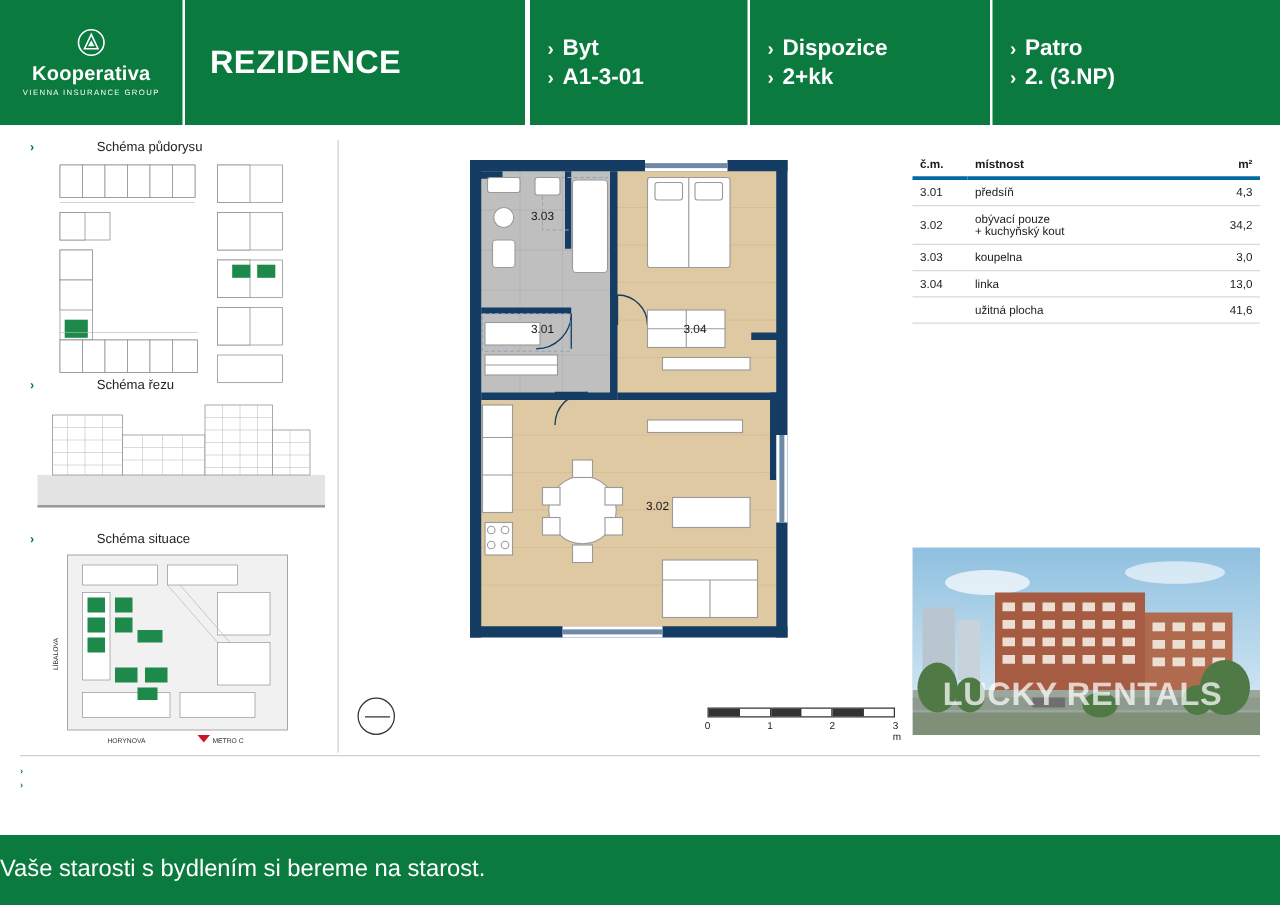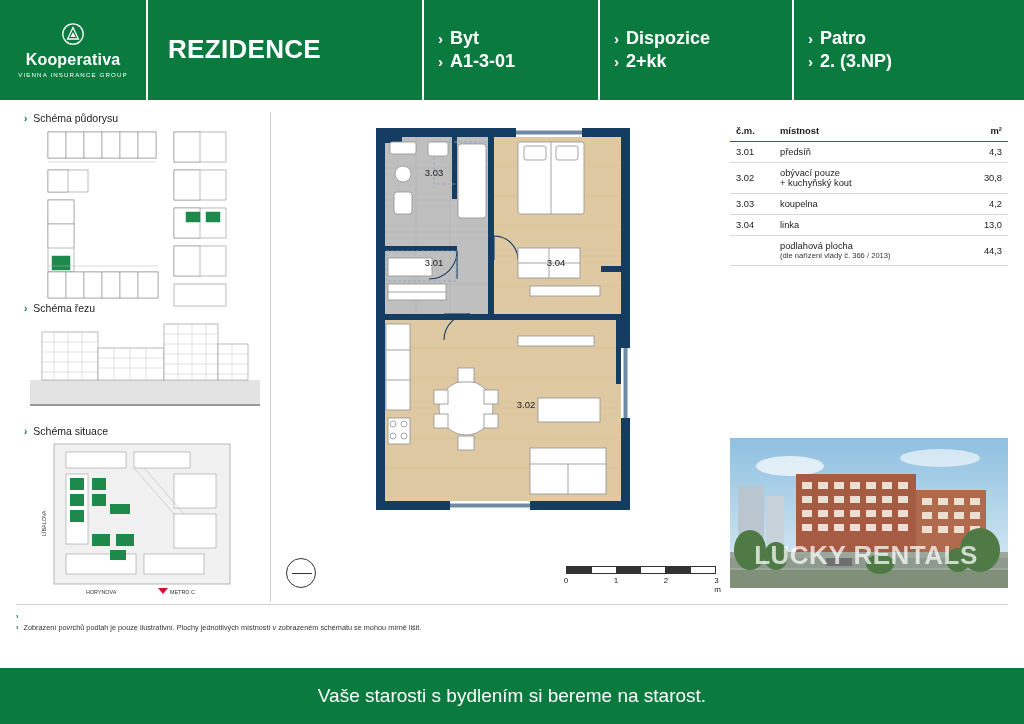--- a/index.html
+++ b/index.html
@@ -22,21 +22,21 @@
   .logo-box {
     width: 148px; display: flex; flex-direction: column; align-items: center;
     justify-content: center; color: #fff; border-right: 2px solid #fff;
   }
   .logo-mark { width: 26px; height: 24px; margin-bottom: 4px; }
   .logo-name { font-size: 16px; font-weight: bold; letter-spacing: .2px; }
   .logo-sub { font-size: 6.2px; letter-spacing: 1.1px; margin-top: 2px; }
 
   .title-box {
     width: 276px; display: flex; flex-direction: column; justify-content: center;
-    padding-left: 20px; color: #fff; border-right: 2px solid #ffffff;
+    padding-left: 20px; color: #fff; border-right: 4px solid #ffffff;
   }
   .title-line { font-size: 26px; font-weight: bold; line-height: 1.12; letter-spacing: .3px; }
 
   .field-box {
     display: flex; flex-direction: column; justify-content: center;
     color: #fff; padding-left: 14px; border-right: 2px solid #fff;
   }
   .field-box.b1 { width: 176px; }
   .field-box.b2 { width: 194px; }
   .field-box.b3 { width: 228px; border-right: none; }
@@ -44,21 +44,21 @@
   .chev { font-size: 15px; font-weight: bold; line-height: 1; color:#fff; }
   .field-text { font-size: 18px; font-weight: bold; line-height: 1.28; }
 
   
   .left-col {
     position: absolute; left: 16px; top: 112px; width: 255px; height: 490px;
     border-right: 1px solid #cfcfcf;
   }
   .sec-title { display: flex; gap: 6px; align-items: baseline; margin-bottom: 6px; }
   .sec-title .c { color:#0a7a3f; font-size: 10px; font-weight: bold; }
-  .sec-title .t { font-size: 10.5px; color:#222; }
+  .sec-title .t { font-size: 10.5px; color:#222;margin-left:44px; }
 
   
   .schema1 { position: absolute; left: 8px; top: 14px; width: 240px; height: 185px; }
   .schema2 { position: absolute; left: 8px; top: 202px; width: 240px; height: 120px; }
   .schema3 { position: absolute; left: 8px; top: 326px; width: 240px; height: 160px; }
 
   .compass {
     position: absolute; left: 286px; top: 558px; width: 30px; height: 30px;
     border: 1px solid #333; border-radius: 50%;
   }
@@ -77,21 +77,21 @@
   .scalebar .bar div:nth-child(odd) { background: #333; }
   .scalebar .ticks { position: relative; height: 14px; font-size: 8px; color: #222; }
   .scalebar .ticks span { position: absolute; top: 2px; transform: translateX(-50%); }
 
   
   .table-wrap { position: absolute; left: 730px; top: 120px; width: 278px; }
   table.rooms { width: 100%; border-collapse: collapse; font-size: 9.3px; }
   table.rooms th, table.rooms td {
     border-bottom: 1px solid #d9d9d9; padding: 5px 6px; text-align: left; vertical-align: middle;
   }
-  table.rooms thead th { font-weight: bold; font-size: 9.4px; border-bottom: 1px solid #0369a1; }
+  table.rooms thead th { font-weight: bold; font-size: 9.4px; border-bottom: 3px solid #0369a1; }
   table.rooms td.num { width: 44px; }
   table.rooms td.area, table.rooms th.area { width: 44px; text-align: right; }
   table.rooms tr.total td { font-weight: normal; }
   .tiny { font-size: 7.6px; color:#333; }
 
   
   .photo {
     position: absolute; left: 730px; top: 438px; width: 278px; height: 150px;
     overflow: hidden; background: #b9cfe0;
   }
@@ -103,21 +103,21 @@
   }
 
   
   .notes { position: absolute; left: 16px; top: 612px; width: 992px; }
   .note-row { display: flex; gap: 5px; align-items: baseline; margin-bottom: 2px; }
   .note-row .c { color:#0a7a3f; font-size: 7.5px; font-weight: bold; }
   .note-row .t { font-size: 7.3px; color:#333; line-height: 1.35; }
 
   .footer {
     position: absolute; left: 0; bottom: 0; width: 1024px; height: 56px;
-    background: #0a7a3f; color: #fff; display: flex; align-items: center; justify-content: center;
+    background: #0a7a3f; color: #fff; display: flex; align-items: center; justify-content: flex-start;
   }
   .footer span { font-size: 19px; }
 
   .hr-top { position: absolute; left: 16px; top: 604px; width: 992px; height: 1px; background: #cfcfcf; }
 </style>
 </head>
 <body>
 
 <div class="page">
 
@@ -469,39 +469,36 @@
           <td class="num">3.01</td>
           <td>předsíň</td>
           <td class="area">4,3</td>
         </tr>
         <tr>
           <td class="num">3.02</td>
           <td>
             <div>obývací pouze</div>
             <div>+ kuchyňský kout</div>
           </td>
-          <td class="area">30,8</td>
+          <td class="area">34,2</td>
         </tr>
         <tr>
           <td class="num">3.03</td>
           <td>koupelna</td>
-          <td class="area">4,2</td>
+          <td class="area">3,0</td>
         </tr>
         <tr>
           <td class="num">3.04</td>
           <td>linka</td>
           <td class="area">13,0</td>
         </tr>
         <tr class="total">
           <td class="num"></td>
-          <td>
-            <div>podlahová plocha</div>
-            <div class="tiny">(dle nařízení vlády č. 366 / 2013)</div>
-          </td>
-          <td class="area">44,3</td>
+          <td>užitná plocha</td>
+          <td class="area">41,6</td>
         </tr>
       </tbody>
     </table>
   </div>
 
   <div class="photo">
     <svg width="278" height="150" viewBox="0 0 278 150">
       <defs>
         <linearGradient id="sky" x1="0" y1="0" x2="0" y2="1">
           <stop offset="0%" stop-color="#8fc0e0"></stop>
@@ -576,21 +573,20 @@
   </div>
   <div class="wm">LUCKY RENTALS</div>
 
   <div class="hr-top"></div>
   <div class="notes">
     <div class="note-row">
       <span class="c">›</span>
     </div>
     <div class="note-row">
       <span class="c">›</span>
-      <span class="t">Zobrazení povrchů podlah je pouze ilustrativní. Plochy jednotlivých místností v zobrazeném schématu se mohou mírně lišit.</span>
     </div>
   </div>
 
   <div class="footer">
     <span>Vaše starosti s bydlením si bereme na starost.</span>
   </div>
 
 </div>
 
 </body></html>

